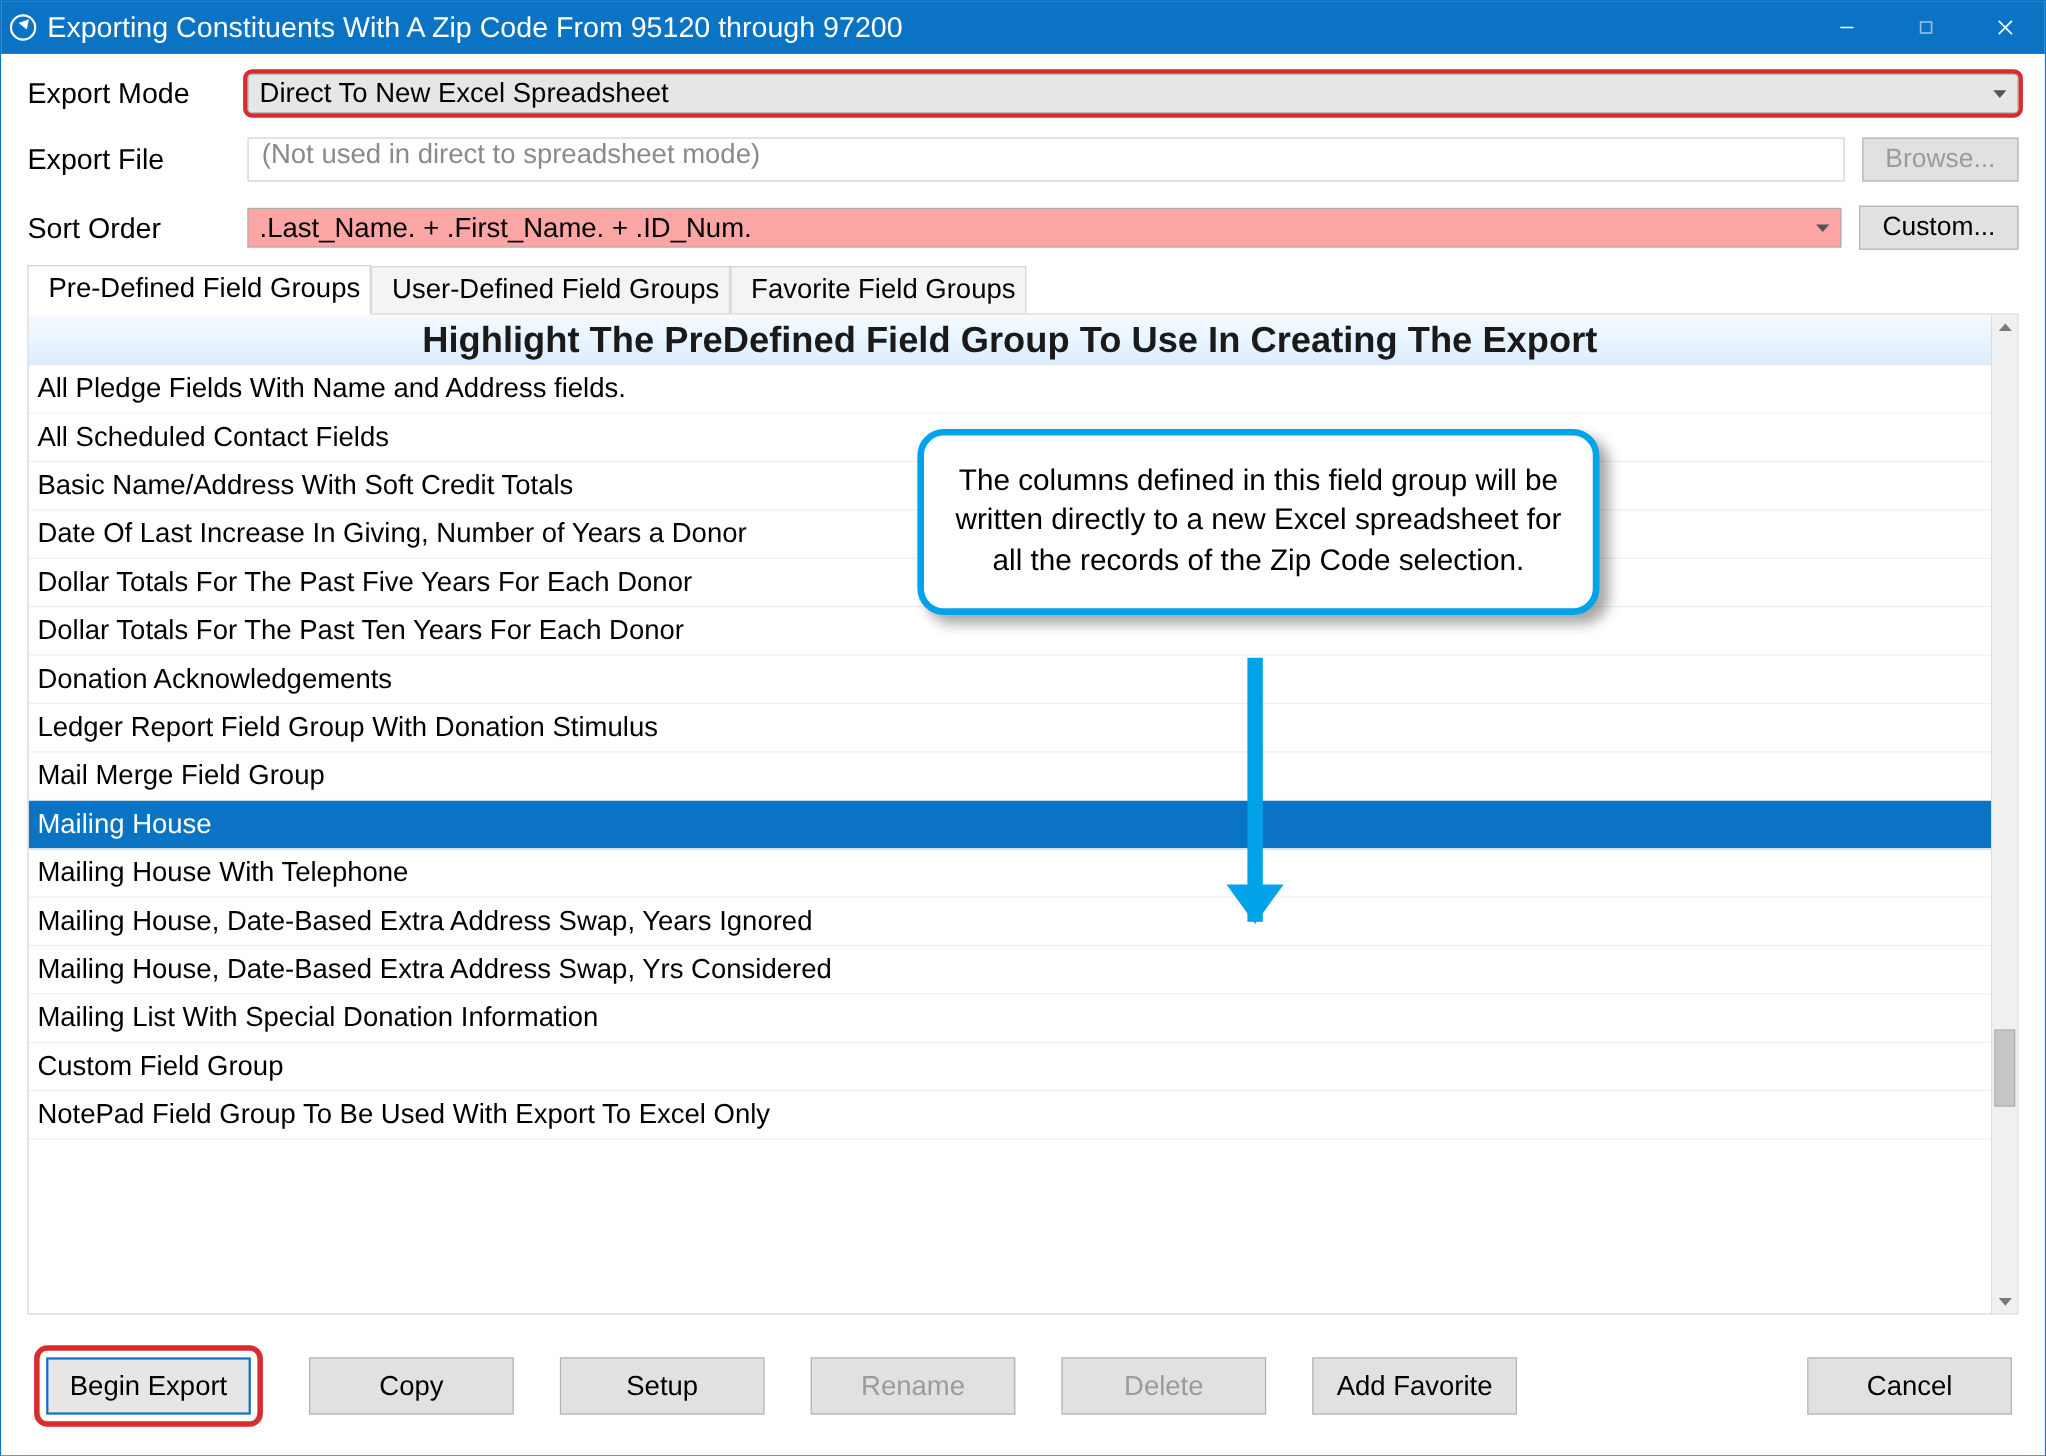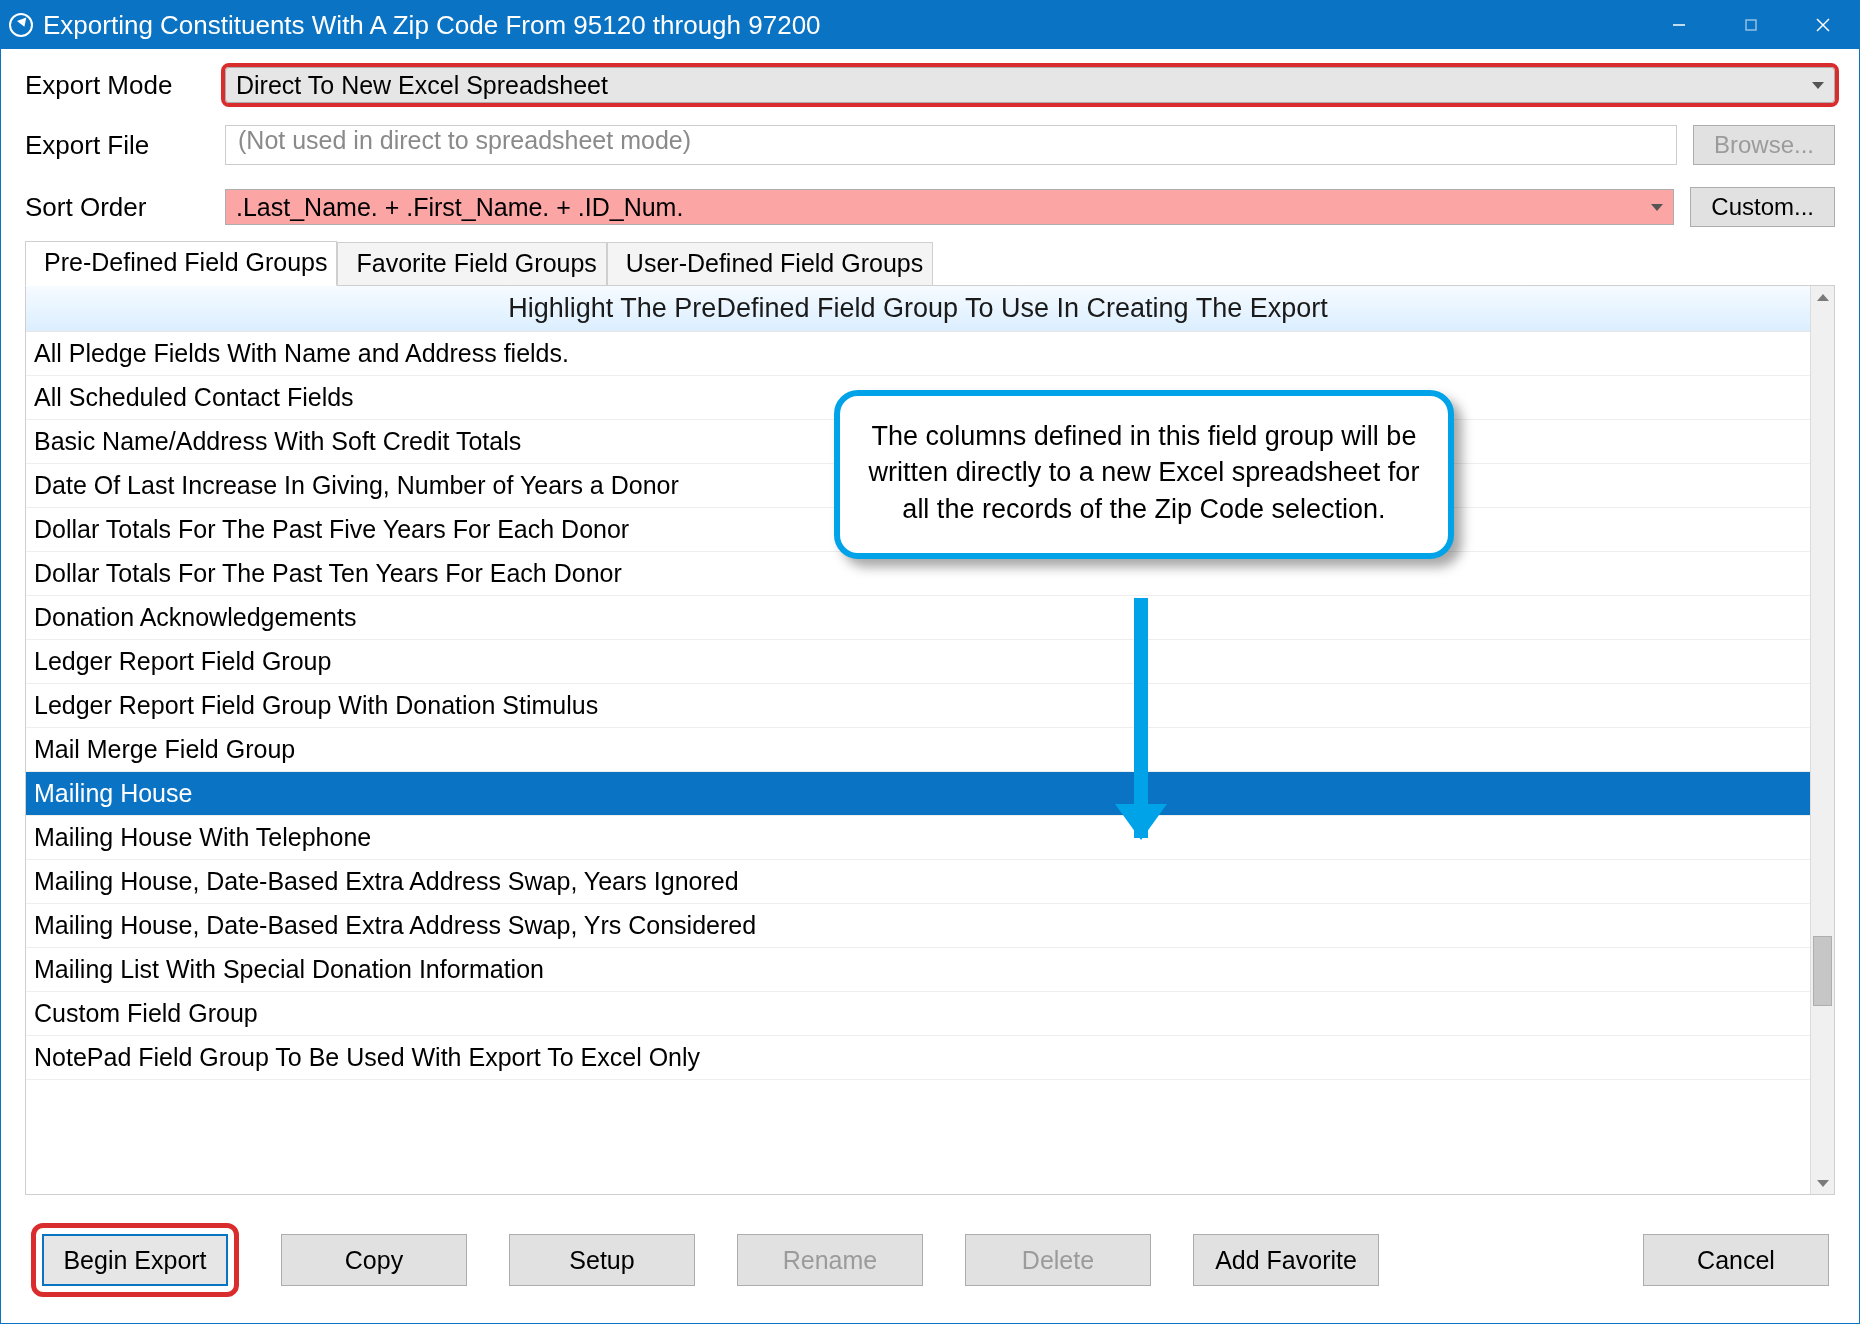--- a/index.html
+++ b/index.html
@@ -151,22 +151,22 @@
     flex: 1;
     overflow: hidden;
     position: relative;
   }
   .list-header {
     background: linear-gradient(#f6fbff, #dbeeff);
     height: 46px;
     display: flex;
     align-items: center;
     justify-content: center;
-    font-size: 27px;
-    font-weight: 400;
+    font-size: 33px;
+    font-weight: 700;
     color: #1a1a1a;
     border-bottom: 1px solid #e6e6e6;
   }
   .list {
     overflow: auto;
     height: calc(100% - 46px);
   }
   .row {
     height: 44px;
     display: flex;
@@ -325,35 +325,34 @@
       <span>.Last_Name. + .First_Name. + .ID_Num.</span>
       <span class="chev"></span>
     </div>
     <div class="side-btn">Custom...</div>
   </div>
 </div>
 
 <div class="tabs-wrap">
   <div class="tabstrip">
     <div class="tab active">Pre-Defined Field Groups</div>
+    <div class="tab">User-Defined Field Groups</div>
     <div class="tab">Favorite Field Groups</div>
-    <div class="tab">User-Defined Field Groups</div>
   </div>
   <div class="tab-body">
     <div class="list-area">
       <div class="list-header">Highlight The PreDefined Field Group To Use In Creating The Export</div>
       <div class="list" id="fg-list">
           <div class="row">All Pledge Fields With Name and Address fields.</div>
           <div class="row">All Scheduled Contact Fields</div>
           <div class="row">Basic Name/Address With Soft Credit Totals</div>
           <div class="row">Date Of Last Increase In Giving, Number of Years a Donor</div>
           <div class="row">Dollar Totals For The Past Five Years For Each Donor</div>
           <div class="row">Dollar Totals For The Past Ten Years For Each Donor</div>
           <div class="row">Donation Acknowledgements</div>
-          <div class="row">Ledger Report Field Group</div>
           <div class="row">Ledger Report Field Group With Donation Stimulus</div>
           <div class="row">Mail Merge Field Group</div>
           <div class="row selected">Mailing House</div>
           <div class="row">Mailing House With Telephone</div>
           <div class="row">Mailing House, Date-Based Extra Address Swap, Years Ignored</div>
           <div class="row">Mailing House, Date-Based Extra Address Swap, Yrs Considered</div>
           <div class="row">Mailing List With Special Donation Information</div>
           <div class="row">Custom Field Group</div>
           <div class="row">NotePad Field Group To Be Used With Export To Excel Only</div>
         </div>

